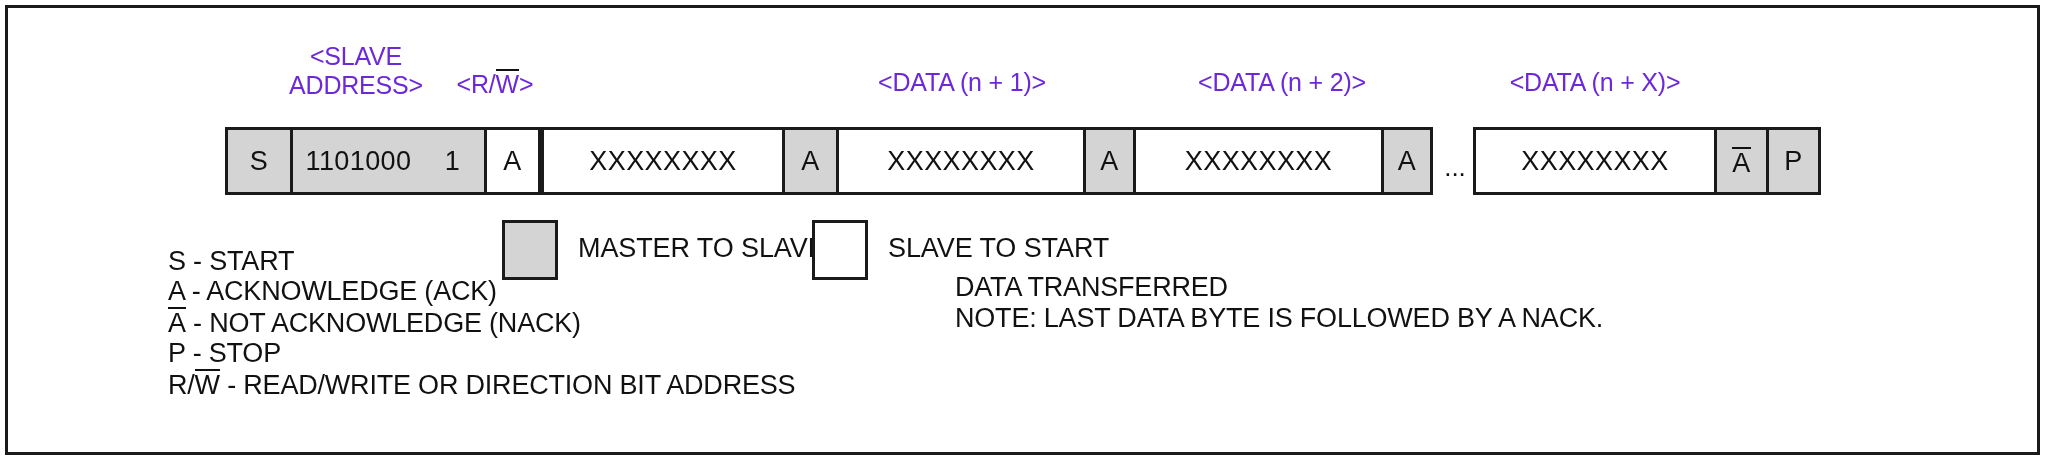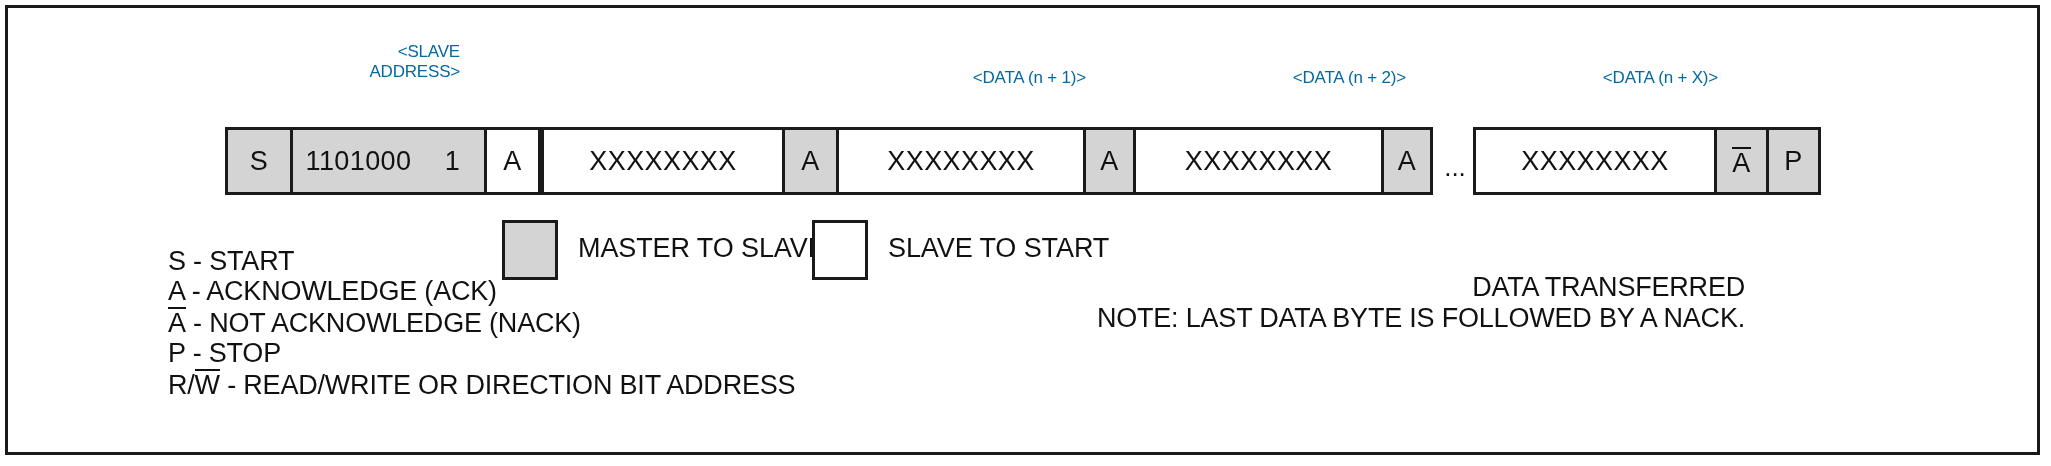--- a/index.html
+++ b/index.html
@@ -27,23 +27,23 @@
     width: 2035px;
     height: 450px;
     border: 3px solid #1a1a1a;
     box-sizing: border-box;
     background: #ffffff;
   }
 
   
   .hdr {
     position: absolute;
-    text-align: right;
-    font-size: 17px;
-    color: #0369a1;
+    text-align: center;
+    font-size: 25px;
+    color: #6d28d9;
     line-height: 1.12;
     white-space: nowrap;
     letter-spacing: -0.2px;
   }
   .hdr.two-line { line-height: 1.15; }
 
   
   .ovl {
     display: inline-block;
     border-top: 2px solid #111111;
@@ -121,40 +121,43 @@
     letter-spacing: -0.2px;
   }
   .key-item { white-space: nowrap; }
 
   
   .note-block {
     position: absolute;
     left: 955px;
     top: 272px;
     width: 790px;
-    text-align: right;
+    text-align: left;
     font-size: 27px;
     color: #111111;
     line-height: 31px;
     letter-spacing: -0.2px;
   }
   .note-line { white-space: nowrap; }
 </style>
 </head>
 <body>
 
 <div id="page">
 
   <div class="outer-border"></div>
 
   <div class="hdr two-line" style="left:252px; top:42px; width:208px;">
     <div>&lt;SLAVE</div>
     <div>ADDRESS&gt;</div>
   </div>
 
+  <div class="hdr" style="left:430px; top:68px; width:130px;">
+    <span>&lt;R/</span><span class="ovl">W</span><span>&gt;</span>
+  </div>
 
 
   <div class="hdr" style="left:838px; top:68px; width:248px;">&lt;DATA (n + 1)&gt;</div>
 
   <div class="hdr" style="left:1158px; top:68px; width:248px;">&lt;DATA (n + 2)&gt;</div>
 
   <div class="hdr" style="left:1472px; top:68px; width:246px;">&lt;DATA (n + X)&gt;</div>
 
   <div class="frame-row">
 

